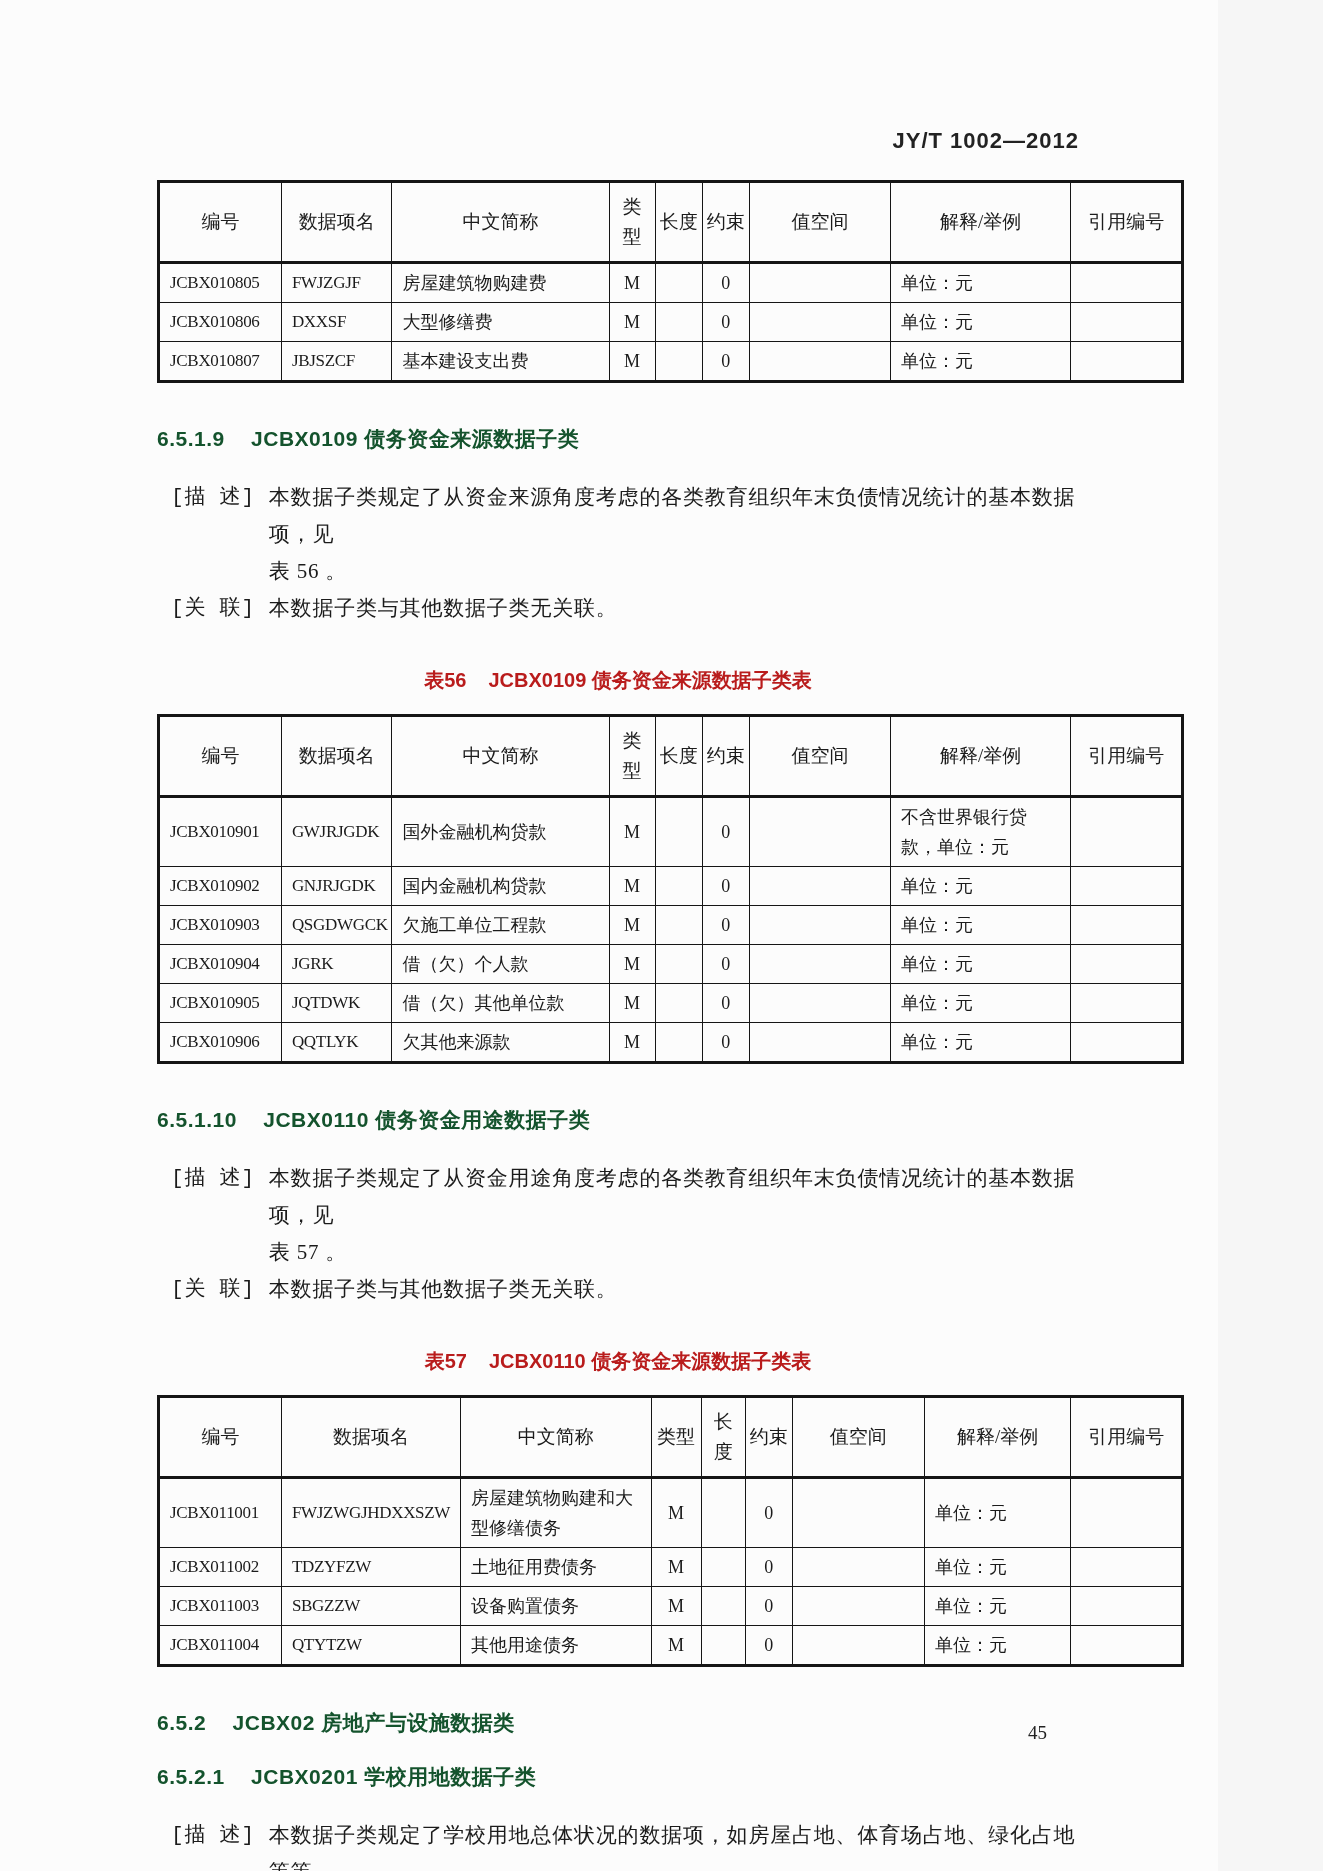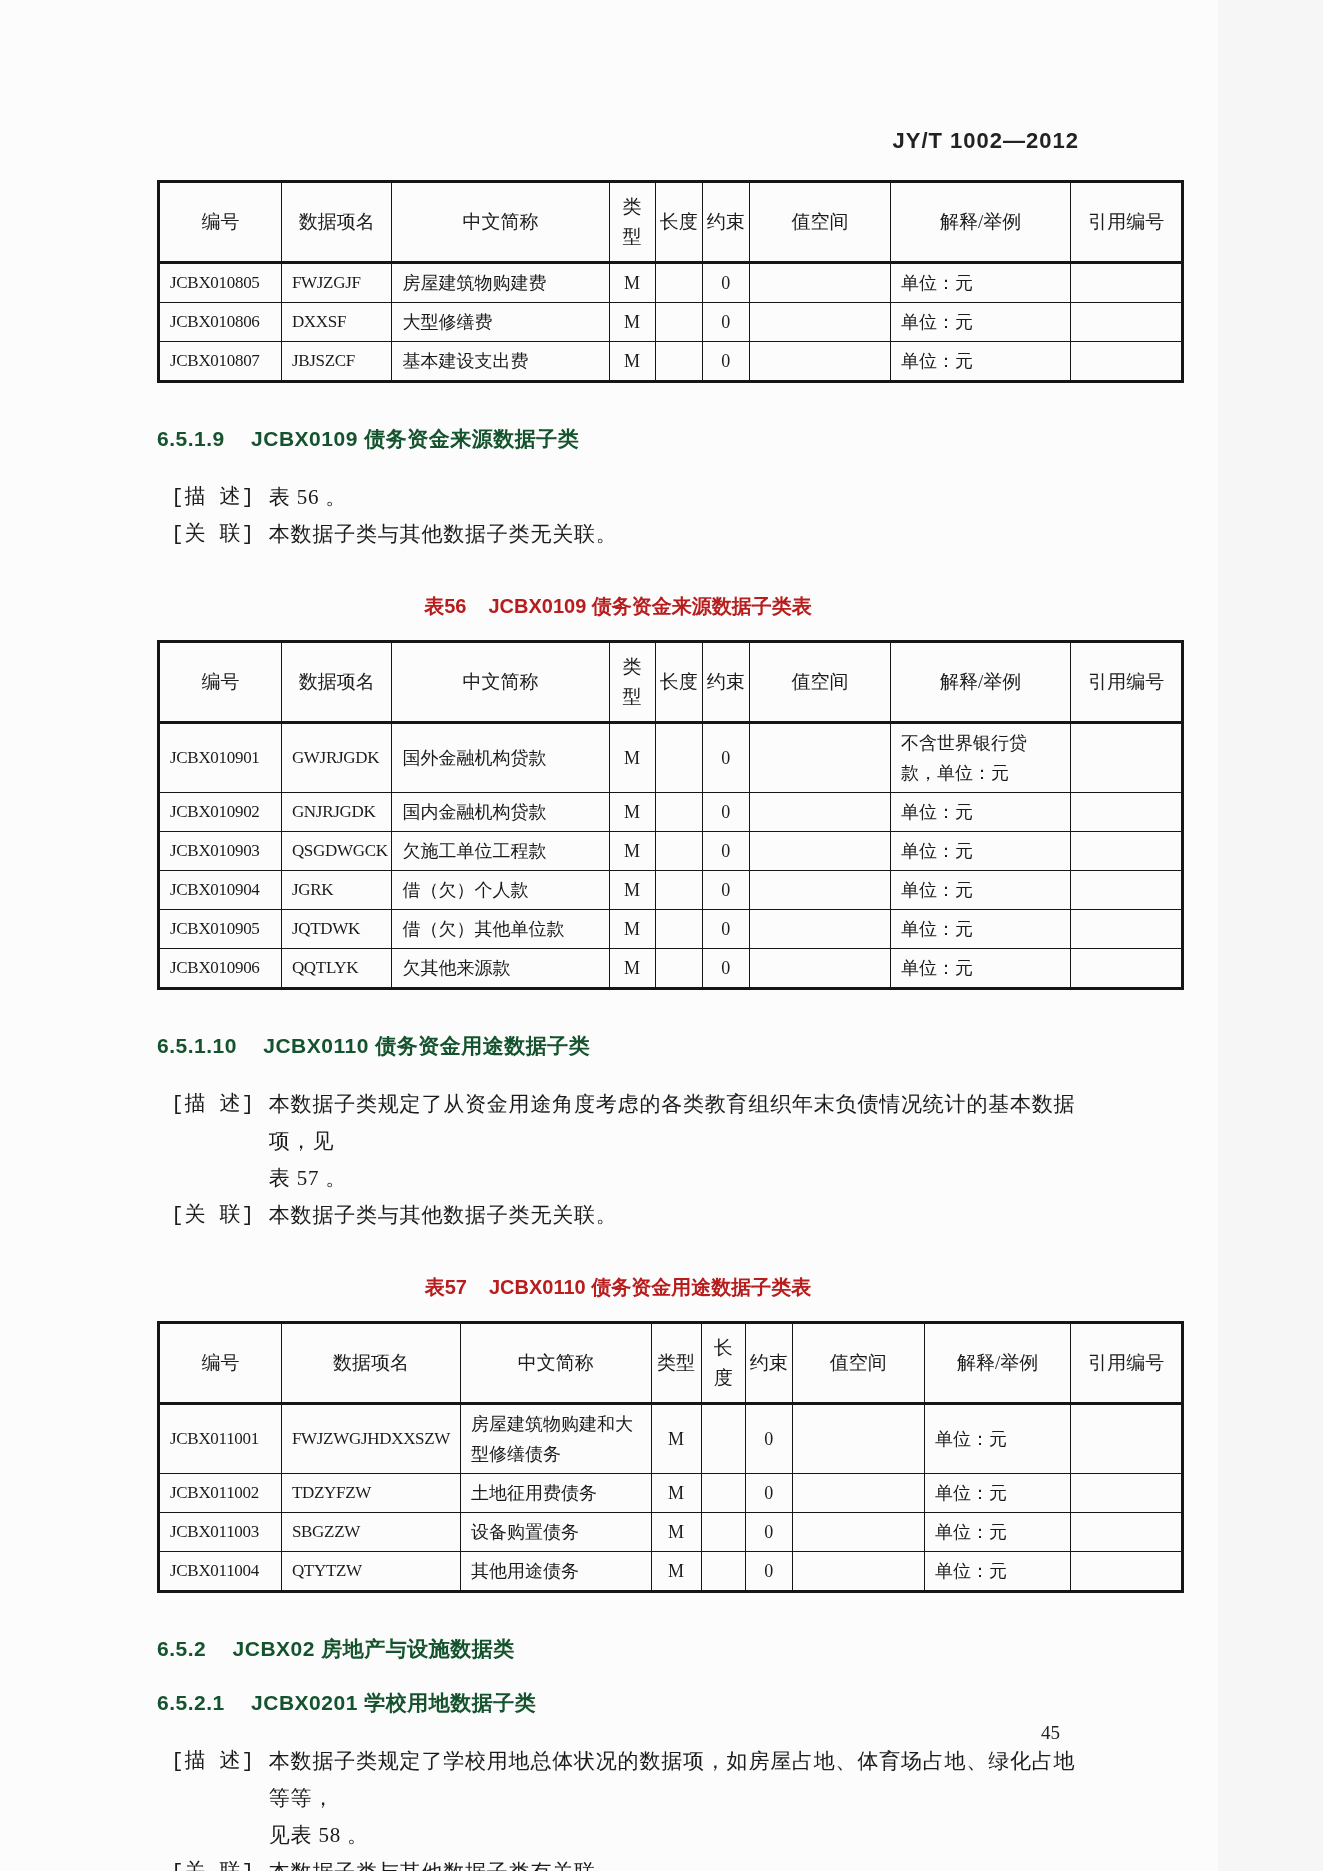--- a/index.html
+++ b/index.html
@@ -110,21 +110,21 @@
     font-weight:bold;
     font-size:20px;
     color:#b91c1c;
     margin:40px 0 20px 0;
   }
   .tt-label{margin-right:22px;}
   
   .page-number{
     position:absolute;
     top:1722px;
-    right:158px;
+    right:171px;
     font-size:19px;
     color:#222;
   }
 </style>
 </head>
 <body>
 
 <div class="page">
 
   <div class="doc-header">
@@ -194,20 +194,21 @@
   </table>
 
   <h3 class="sec">
     <span class="secnum">6.5.1.9</span>
     <span class="sectext">JCBX0109 债务资金来源数据子类</span>
   </h3>
 
   <div class="para first">
     <span class="plabel">[描 述]</span>
     <span class="ptext">
+      <span class="pline">本数据子类规定了从资金来源角度考虑的各类教育组织年末负债情况统计的基本数据项，见</span>
       <span class="pline">表 56 。</span>
     </span>
   </div>
   <div class="para">
     <span class="plabel">[关 联]</span>
     <span class="ptext">
       <span class="pline">本数据子类与其他数据子类无关联。</span>
     </span>
   </div>
 
@@ -323,21 +324,21 @@
     </span>
   </div>
   <div class="para">
     <span class="plabel">[关 联]</span>
     <span class="ptext">
       <span class="pline">本数据子类与其他数据子类无关联。</span>
     </span>
   </div>
 
   <div class="tbl-title">
-    <span class="tt-label">表57</span><span class="tt-text">JCBX0110 债务资金用途数据子类表</span>
+    <span class="tt-label">表57</span><span class="tt-text">JCBX0110 债务资金来源数据子类表</span>
   </div>
 
   <table class="dtable setB">
     <colgroup>
       <col class="w0">
         <col class="w1">
         <col class="w2">
         <col class="w3">
         <col class="w4">
       <col class="w5">

